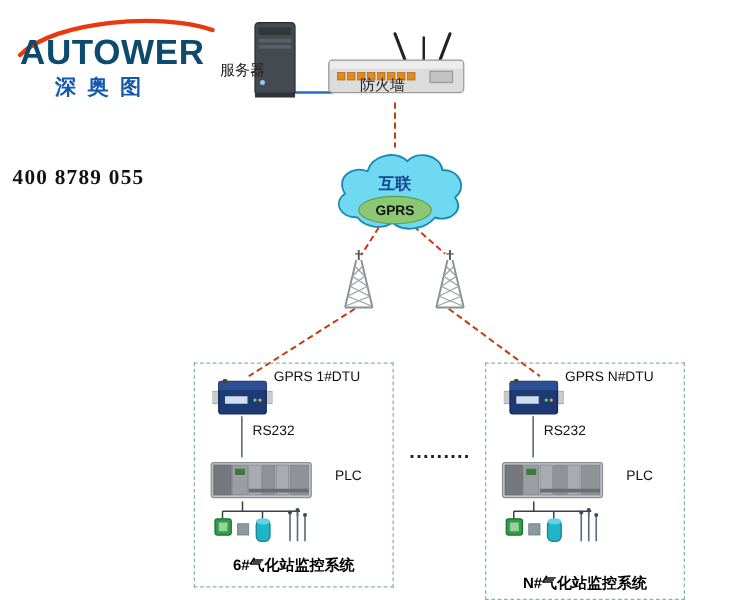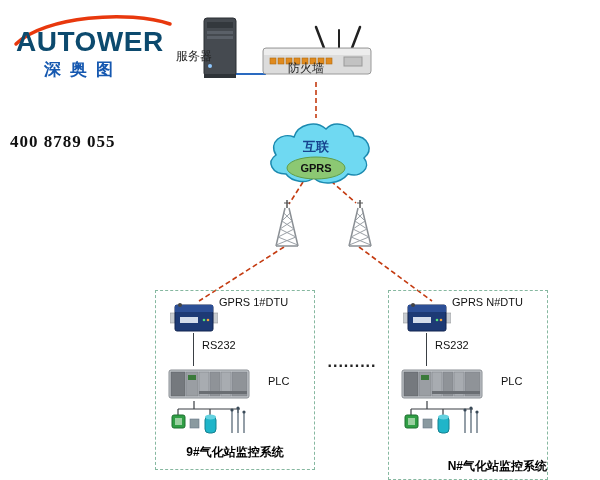--- a/index.html
+++ b/index.html
@@ -33,21 +33,21 @@
   .station-right{left:388px;top:290px;height:188px;}
   .dtu{position:absolute;left:14px;top:12px;}
   .dtu-label{position:absolute;left:63px;top:5px;font-size:11px;color:#111;white-space:nowrap;}
   .vline{position:absolute;left:37px;top:42px;height:33px;border-left:1.6px solid #3a3f44;}
   .rs232{position:absolute;left:46px;top:48px;font-size:11px;color:#111;}
   .plc{position:absolute;left:12px;top:76px;}
   .plc-label{position:absolute;left:112px;top:84px;font-size:11px;color:#111;}
   .harness{position:absolute;left:14px;top:110px;}
   .station-title{position:absolute;left:0;right:0;bottom:8px;text-align:center;
     font-size:12px;font-weight:bold;color:#000;}
-  .station-right .station-title{bottom:4px;text-align:right;}
+  .station-right .station-title{bottom:4px;}
   .station-right .station-title span{display:inline-block;max-width:112px;}
   
   .dots{left:314px;top:353px;width:76px;text-align:center;font-size:16px;
     font-weight:bold;color:#222;letter-spacing:1px;z-index:2;}
 </style>
 </head>
 <body>
 
 <div class="canvas">
 
@@ -174,21 +174,21 @@
       <ellipse cx="40.5" cy="16" rx="5.5" ry="2.5" fill="#64d2e0"></ellipse>
       <g>
         <line x1="62" y1="10" x2="62" y2="32" stroke="#5a6a78" stroke-width="1.3"></line>
         <line x1="68" y1="8" x2="68" y2="32" stroke="#5a6a78" stroke-width="1.3"></line>
         <line x1="74" y1="12" x2="74" y2="32" stroke="#5a6a78" stroke-width="1.3"></line>
         <circle cx="62" cy="9" r="1.6" fill="#3a4a58"></circle>
         <circle cx="68" cy="7" r="1.6" fill="#3a4a58"></circle>
         <circle cx="74" cy="11" r="1.6" fill="#3a4a58"></circle>
       </g>
     </svg>
-    <div class="station-title"><span>9#气化站监控系统</span></div>
+    <div class="station-title"><span>6#气化站监控系统</span></div>
   </div>
 
   <div class="abs dots">.........</div>
 
   <div class="station station-right">
     <svg class="dtu" width="48" height="30">
       <rect x="0" y="10" width="5" height="10" fill="#c8ccd0" stroke="#999" stroke-width="0.6"></rect>
       <rect x="43" y="10" width="5" height="10" fill="#c8ccd0" stroke="#999" stroke-width="0.6"></rect>
       <rect x="5" y="2" width="38" height="26" rx="2" fill="#1d3a75" stroke="#122550"></rect>
       <rect x="5" y="2" width="38" height="7" fill="#2c4f96"></rect>

